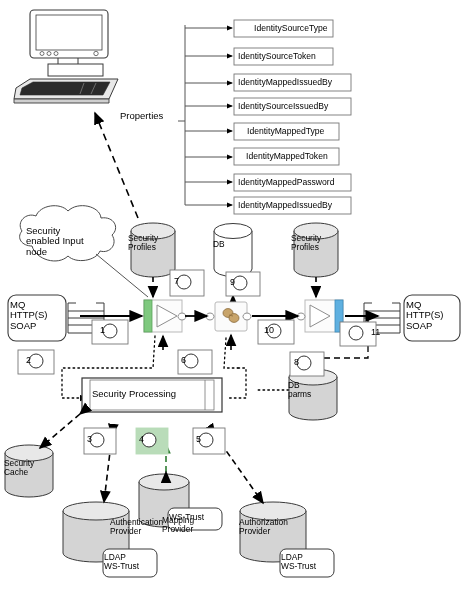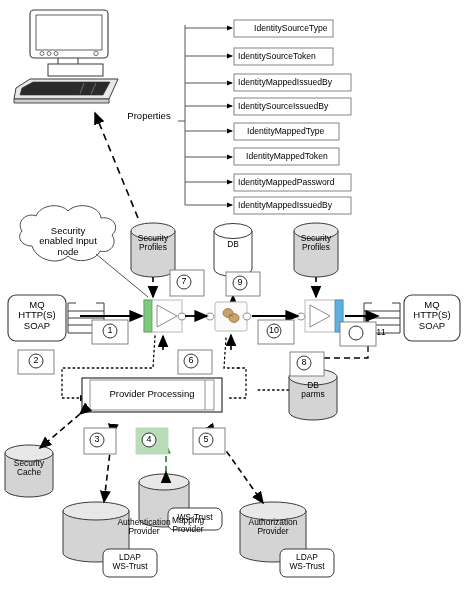--- a/index.html
+++ b/index.html
@@ -1,19 +1,19 @@
 <!DOCTYPE html>
 <html><head>
 <meta charset="utf-8">
 <style>
   html,body{margin:0;padding:0;background:#ffffff;}
   body{width:466px;height:592px;font-family:"Liberation Sans",sans-serif;}
   #stage{position:relative;width:466px;height:592px;overflow:hidden;background:#fff;}
   #svgroot{position:absolute;left:0;top:0;width:466px;height:592px;}
-  .lbl{position:absolute;font-family:"Liberation Sans",sans-serif;color:#000;text-align:center;
+  .lbl{position:absolute;font-family:"Liberation Sans",sans-serif;color:#000;text-align:left;
        line-height:1.08;white-space:pre-line;pointer-events:none;}
   .prop-lbl{font-size:8.6px;text-align:left;}
   .tiny{font-size:8.4px;}
   .num{font-size:9px;}
 </style>
 </head>
 <body>
 
 <div id="stage">
 
@@ -260,21 +260,21 @@
   <div class="lbl tiny" style="left:239px;top:518px;width:68px;">Authorization
 Provider</div>
 
   <div class="lbl" style="left:10px;top:300px;width:54px;font-size:9.5px;">MQ
 HTTP(S)
 SOAP</div>
   <div class="lbl" style="left:406px;top:300px;width:52px;font-size:9.5px;">MQ
 HTTP(S)
 SOAP</div>
 
-  <div class="lbl" style="left:92px;top:389px;width:120px;font-size:9.5px;">Provider Processing</div>
+  <div class="lbl" style="left:92px;top:389px;width:120px;font-size:9.5px;">Security Processing</div>
 
   <div class="lbl tiny" style="left:104px;top:553px;width:52px;">LDAP
 WS-Trust</div>
   <div class="lbl tiny" style="left:169px;top:513px;width:52px;">WS-Trust</div>
   <div class="lbl tiny" style="left:281px;top:553px;width:52px;">LDAP
 WS-Trust</div>
 
   <div class="lbl num" style="left:100px;top:326px;width:20px;">1</div>
   <div class="lbl num" style="left:26px;top:356px;width:20px;">2</div>
   <div class="lbl num" style="left:87px;top:435px;width:20px;">3</div>

